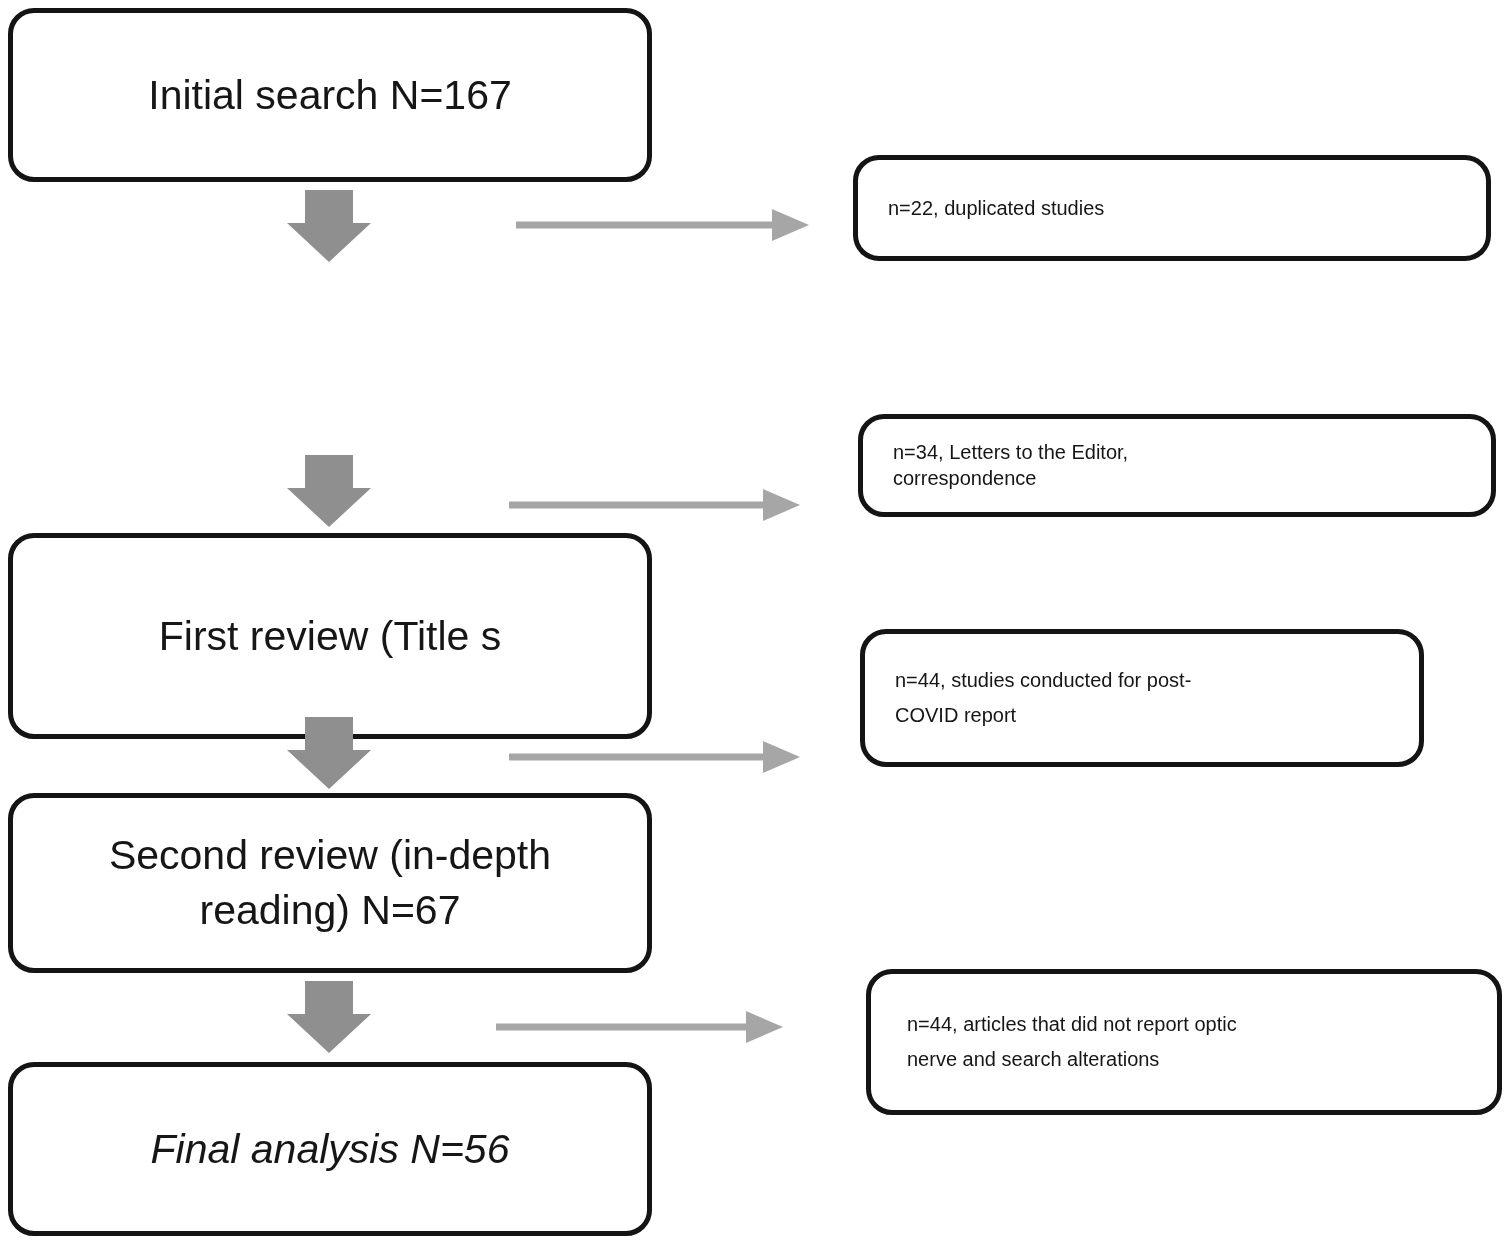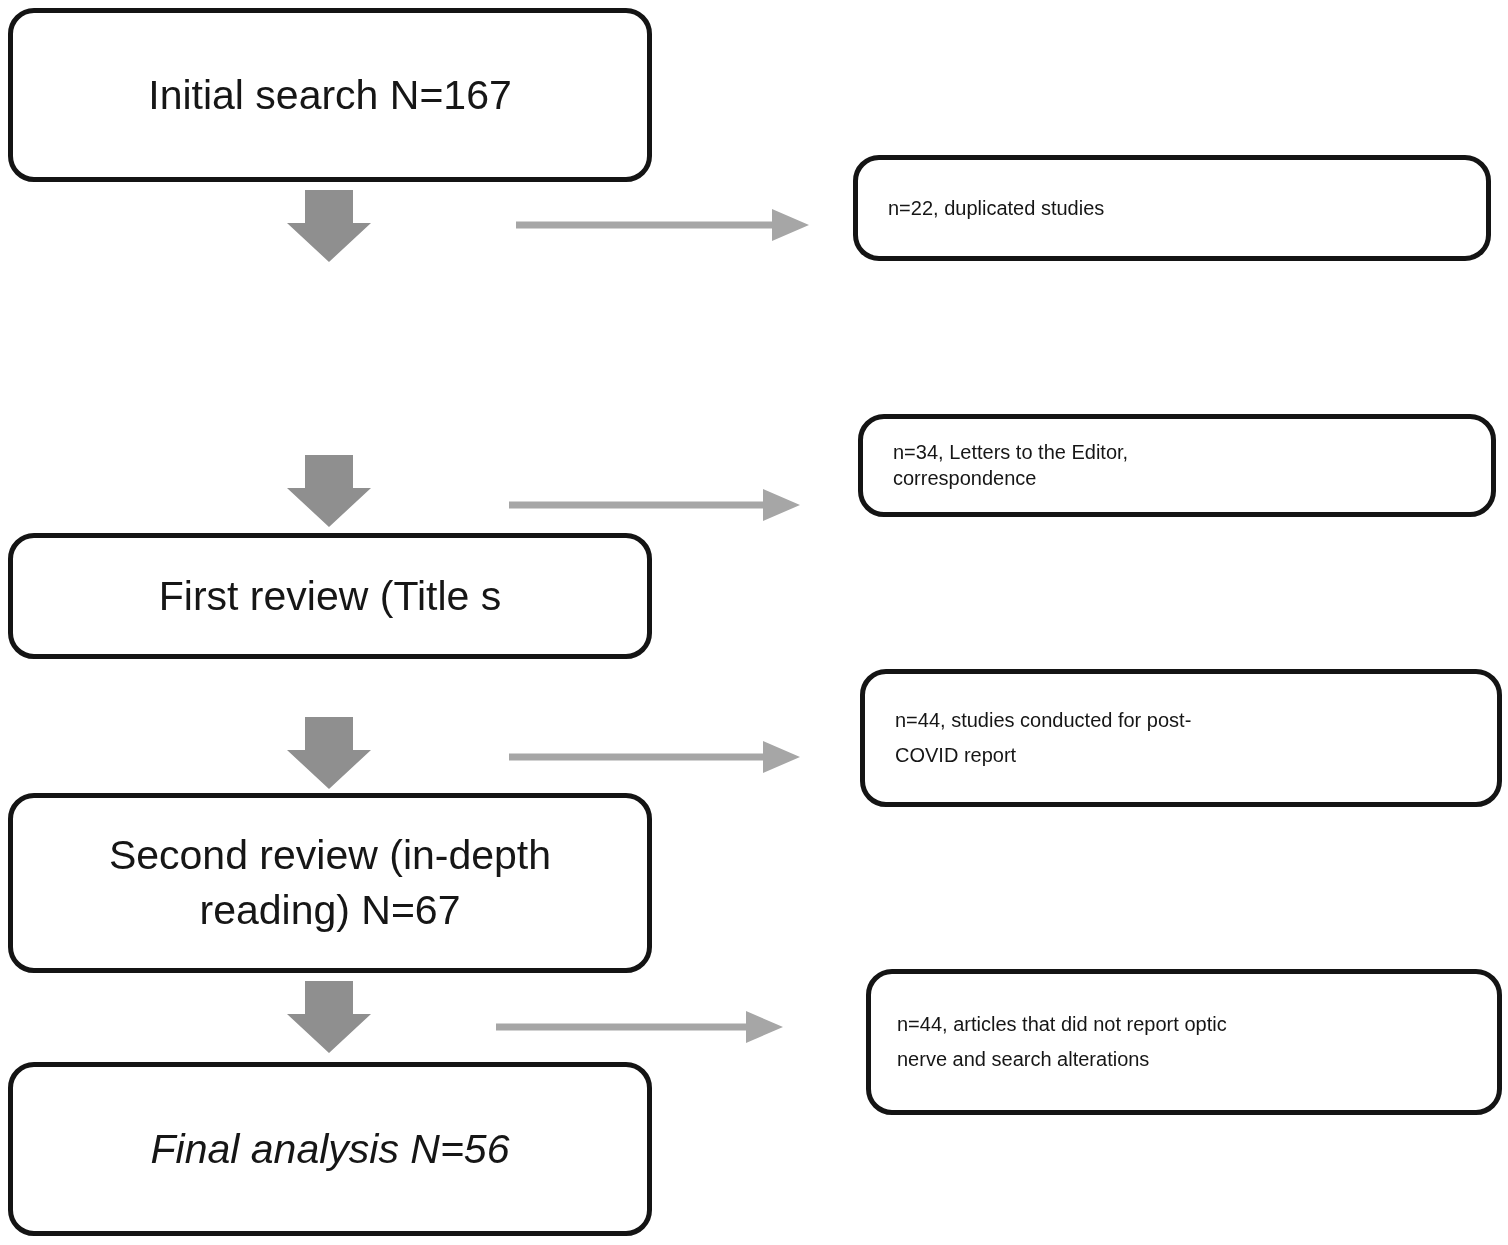--- a/index.html
+++ b/index.html
@@ -54,21 +54,21 @@
 </head>
 <body>
 
 <div class="canvas">
 
   <div class="box main-box" style="top:8px;height:174px;">
     <span class="ln">Initial search N=167</span>
   </div>
 
 
-  <div class="box main-box" style="top:533px;height:126px;">
+  <div class="box main-box" style="top:533px;height:206px;">
     <span class="ln">First review (Title s</span>
   </div>
 
   <div class="box main-box" style="top:793px;height:180px;">
     <span class="ln">Second review (in-depth</span>
     <span class="ln">reading) N=67</span>
   </div>
 
   <div class="box main-box" style="top:1062px;height:174px;font-style:italic;">
     <span class="ln">Final analysis N=56</span>
@@ -106,23 +106,23 @@
 
   <div class="box side-box" style="left:853px;top:155px;width:638px;height:106px;">
     <span class="ln">n=22, duplicated studies</span>
   </div>
 
   <div class="box side-box lh-tight" style="left:858px;top:414px;width:638px;height:103px;">
     <span class="ln">n=34, Letters to the Editor,</span>
     <span class="ln">correspondence</span>
   </div>
 
-  <div class="box side-box lh-loose" style="left:860px;top:669px;width:642px;height:138px;text-align:center;">
+  <div class="box side-box lh-loose" style="left:860px;top:629px;width:564px;height:138px;text-align:center;">
     <span class="ln">n=44, studies conducted for post-</span>
     <span class="ln">COVID report</span>
   </div>
 
-  <div class="box side-box lh-loose" style="left:866px;top:969px;width:636px;height:146px;padding-left:26px;">
+  <div class="box side-box lh-loose" style="left:866px;top:969px;width:636px;height:146px;padding-left:36px;">
     <span class="ln">n=44, articles that did not report optic</span>
     <span class="ln">nerve and search alterations</span>
   </div>
 
 </div>
 
 </body></html>

